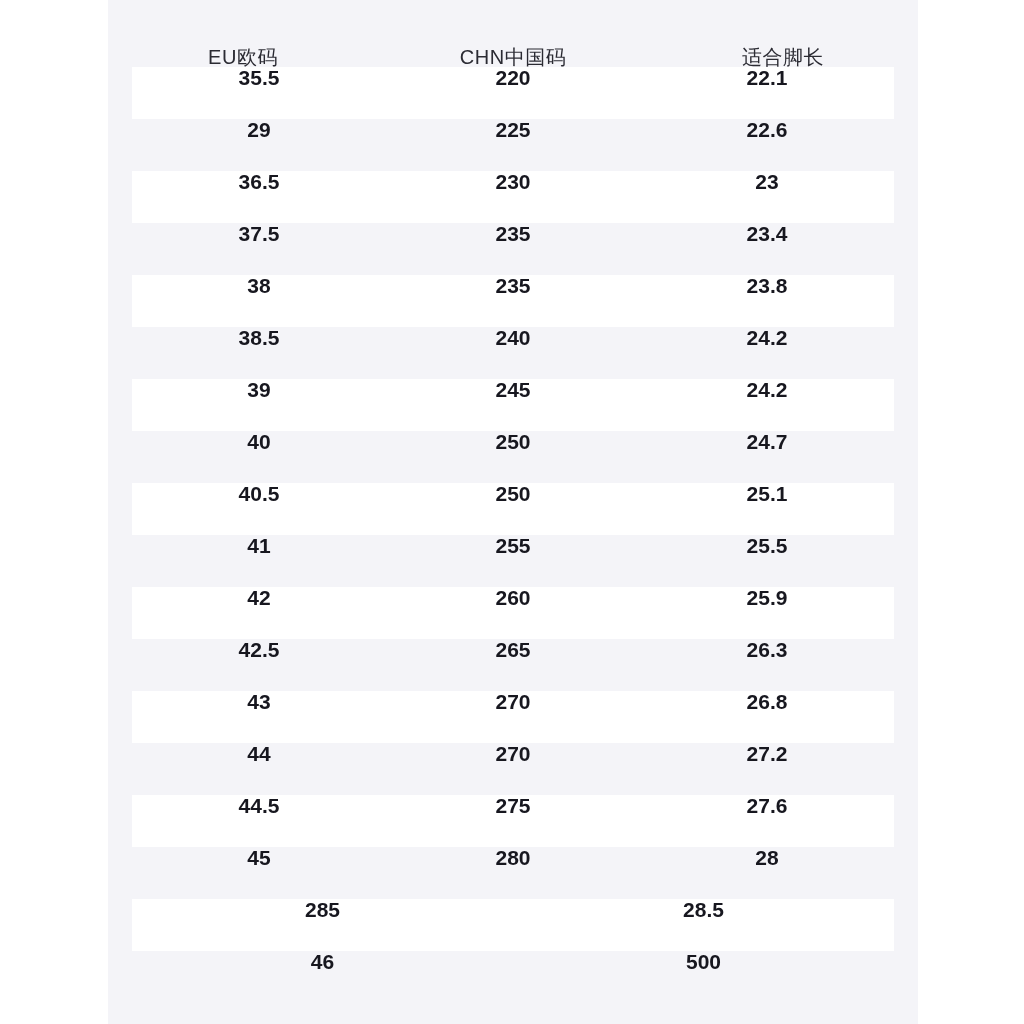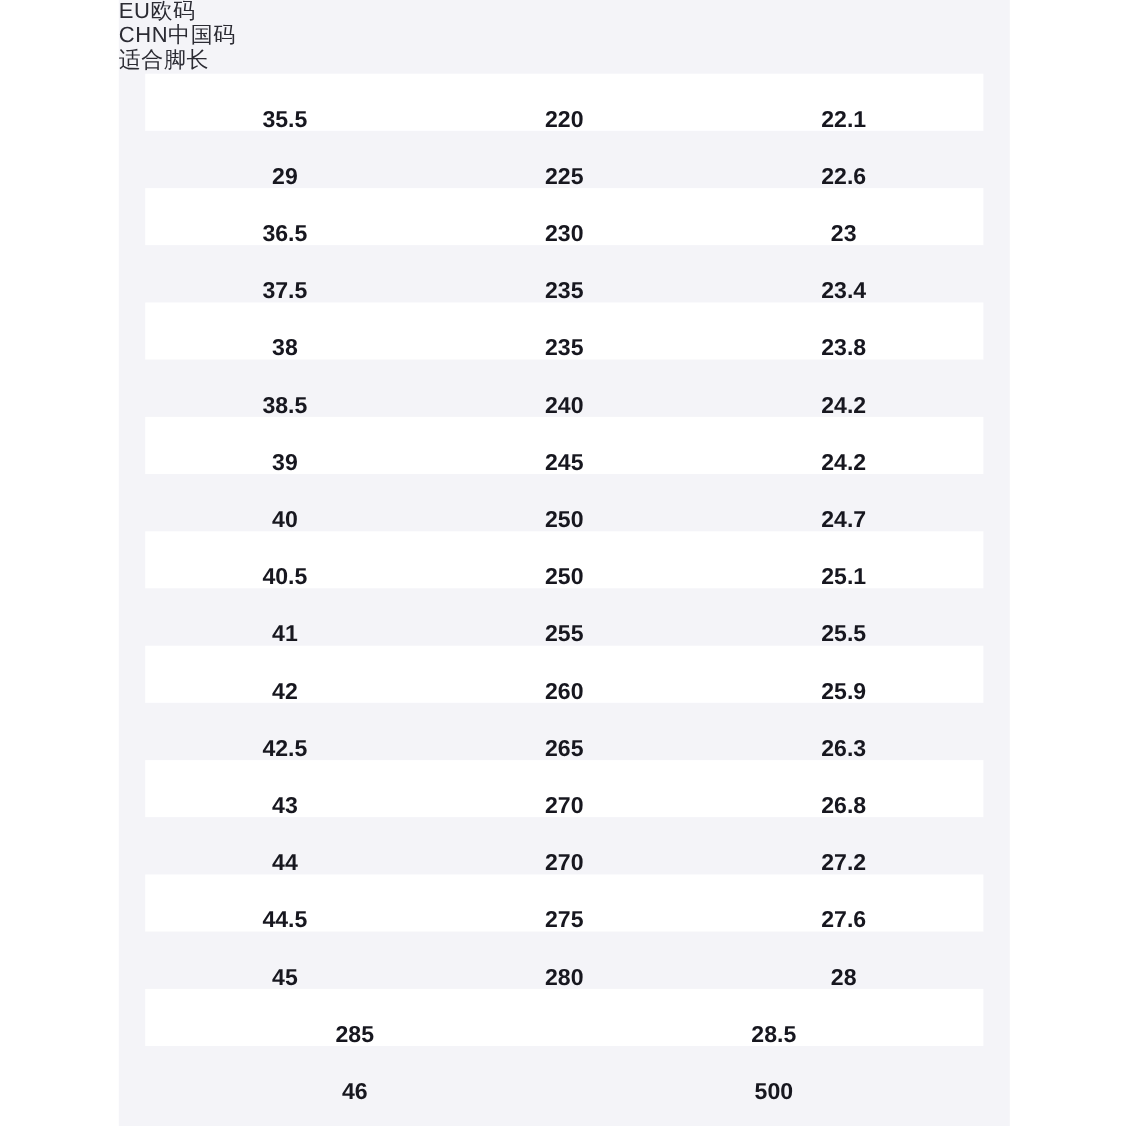--- a/index.html
+++ b/index.html
@@ -21,42 +21,41 @@
     top: 0;
     width: 810px;
     height: 1024px;
     background: #f4f4f8;
     box-sizing: border-box;
   }
 
   #table-header-row {
     display: flex;
     height: 67px;
-    align-items: flex-start;
-    flex-direction: column;
+    align-items: flex-end;
   }
 
   .header-cell {
     flex: 1 1 0;
     text-align: center;
     font-size: 20px;
     font-weight: 400;
     color: #2b2b33;
     letter-spacing: 0.5px;
     line-height: 1;
   }
 
   #table-body {
     padding: 0 24px;
     box-sizing: border-box;
   }
 
   .data-row {
     display: flex;
-    align-items: flex-end;
+    align-items: flex-start;
     height: 52px;
     background: #ffffff;
   }
   .data-row.alt {
     background: #f4f4f8;
   }
 
   .data-cell {
     flex: 1 1 0;
     text-align: center;

